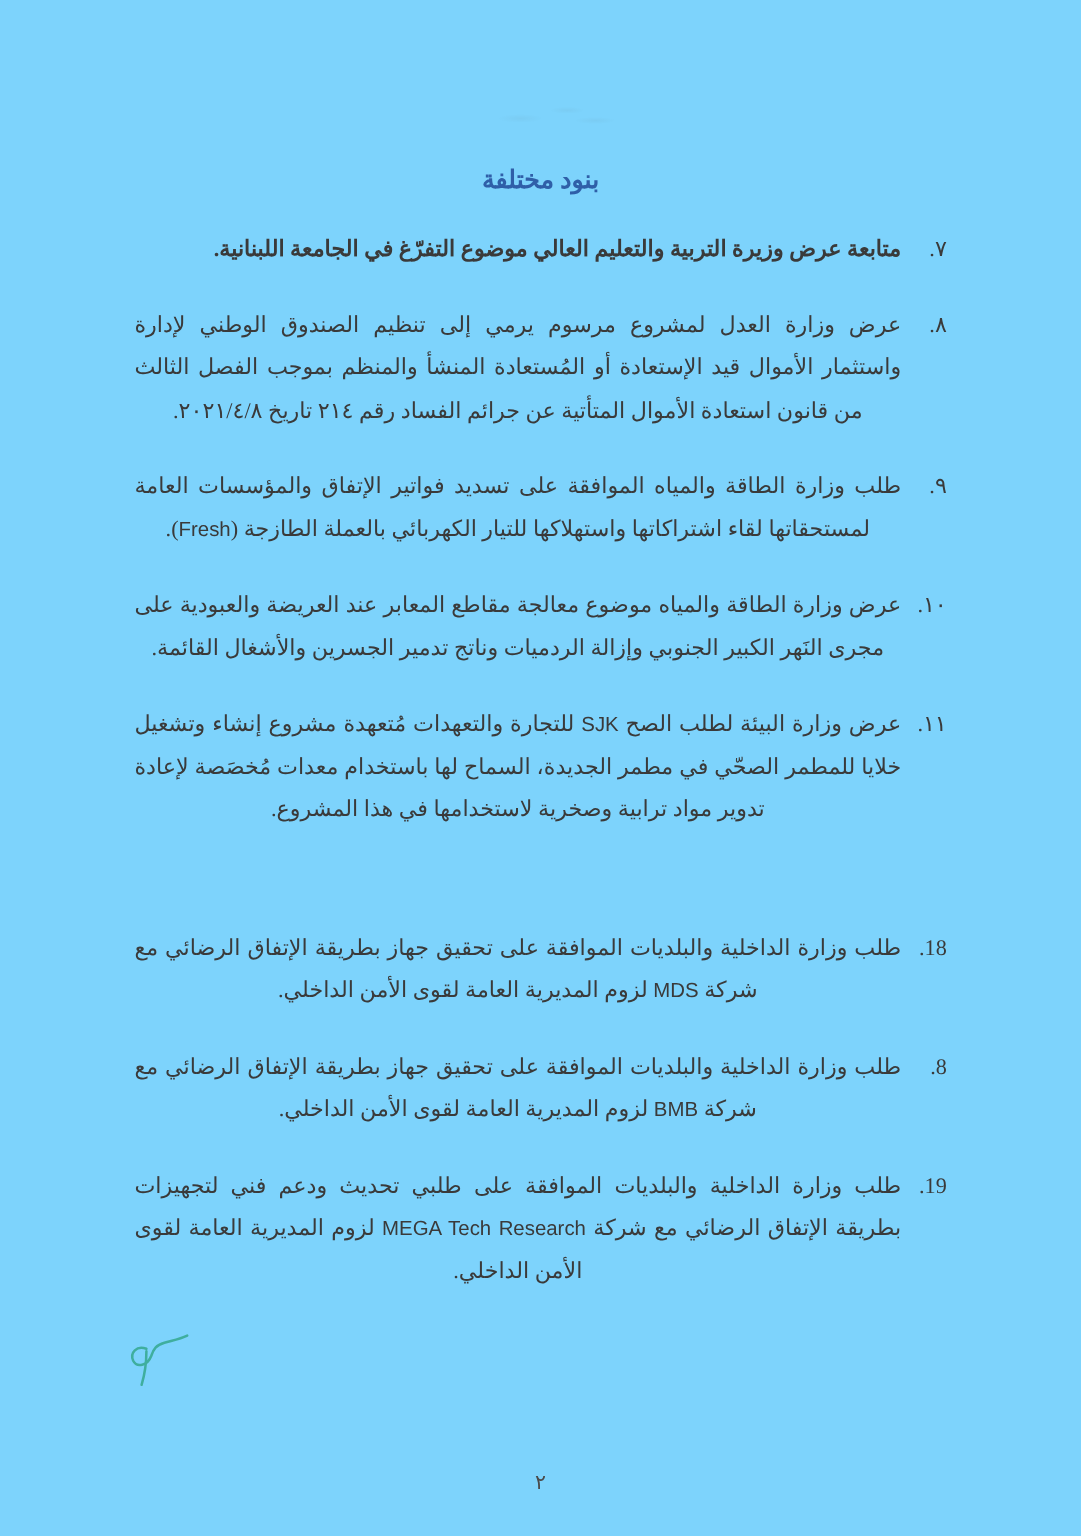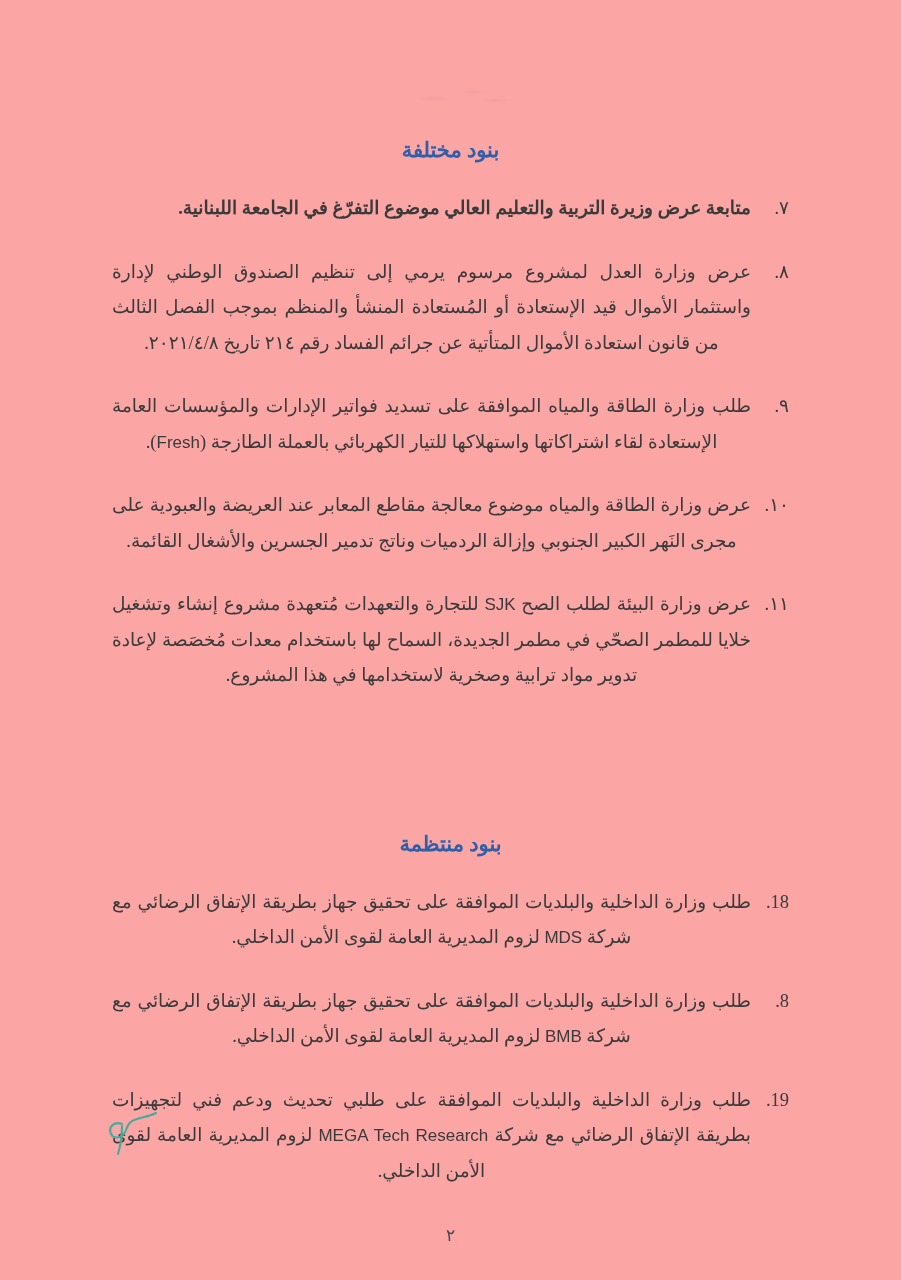--- a/index.html
+++ b/index.html
@@ -5,21 +5,21 @@
   html, body {
     margin: 0;
     padding: 0;
     background: #ffffff;
   }
   .page {
     position: relative;
     width: 901px;
     height: 1280px;
     margin: 0 auto;
-    background: #fca5a5;
+    background: #7dd3fc;
     overflow: hidden;
     font-family: "Liberation Serif", "DejaVu Serif", serif;
     color: #3a3a3a;
   }
 
   
   .top-artifact {
     position: absolute;
     top: 80px;
     left: 405px;
@@ -130,38 +130,37 @@
         <span class="item-body last-right">متابعة عرض وزيرة التربية والتعليم العالي موضوع التفرّغ في الجامعة اللبنانية.</span>
       </li>
 
       <li class="item">
         <span class="item-number">٨.</span>
         <span class="item-body">عرض وزارة العدل لمشروع مرسوم يرمي إلى تنظيم الصندوق الوطني لإدارة واستثمار الأموال قيد الإستعادة أو المُستعادة المنشأ والمنظم بموجب الفصل الثالث من قانون استعادة الأموال المتأتية عن جرائم الفساد رقم ٢١٤ تاريخ ٢٠٢١/٤/٨.</span>
       </li>
 
       <li class="item">
         <span class="item-number">٩.</span>
-        <span class="item-body"><span>طلب وزارة الطاقة والمياه الموافقة على تسديد فواتير الإدارات والمؤسسات العامة الإستعادة لقاء اشتراكاتها واستهلاكها للتيار الكهربائي بالعملة الطازجة (</span><span class="latin">Fresh</span><span>).</span></span>
+        <span class="item-body"><span>طلب وزارة الطاقة والمياه الموافقة على تسديد فواتير الإتفاق والمؤسسات العامة لمستحقاتها لقاء اشتراكاتها واستهلاكها للتيار الكهربائي بالعملة الطازجة (</span><span class="latin">Fresh</span><span>).</span></span>
       </li>
 
       <li class="item">
         <span class="item-number">١٠.</span>
         <span class="item-body">عرض وزارة الطاقة والمياه موضوع معالجة مقاطع المعابر عند العريضة والعبودية على مجرى النَهر الكبير الجنوبي وإزالة الردميات وناتج تدمير الجسرين والأشغال القائمة.</span>
       </li>
 
       <li class="item">
         <span class="item-number">١١.</span>
         <span class="item-body"><span>عرض وزارة البيئة لطلب الصح </span><span class="latin">SJK</span><span> للتجارة والتعهدات مُتعهدة مشروع إنشاء وتشغيل خلايا للمطمر الصحّي في مطمر الجديدة، السماح لها باستخدام معدات مُخصَصة لإعادة تدوير مواد ترابية وصخرية لاستخدامها في هذا المشروع.</span></span>
       </li>
 
     </ul>
 
     <div class="gap-after-11"></div>
 
-    <h2 class="section-heading heading-2">بنود منتظمة</h2>
 
     <ul class="item-list">
 
       <li class="item">
         <span class="item-number">18.</span>
         <span class="item-body"><span>طلب وزارة الداخلية والبلديات الموافقة على تحقيق جهاز بطريقة الإتفاق الرضائي مع شركة </span><span class="latin">MDS</span><span> لزوم المديرية العامة لقوى الأمن الداخلي.</span></span>
       </li>
 
       <li class="item">
         <span class="item-number">8.</span>

